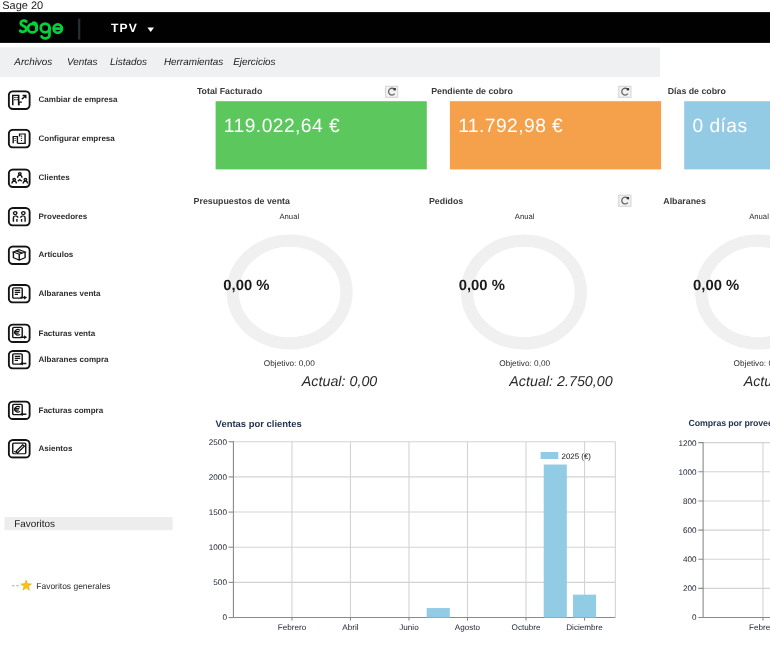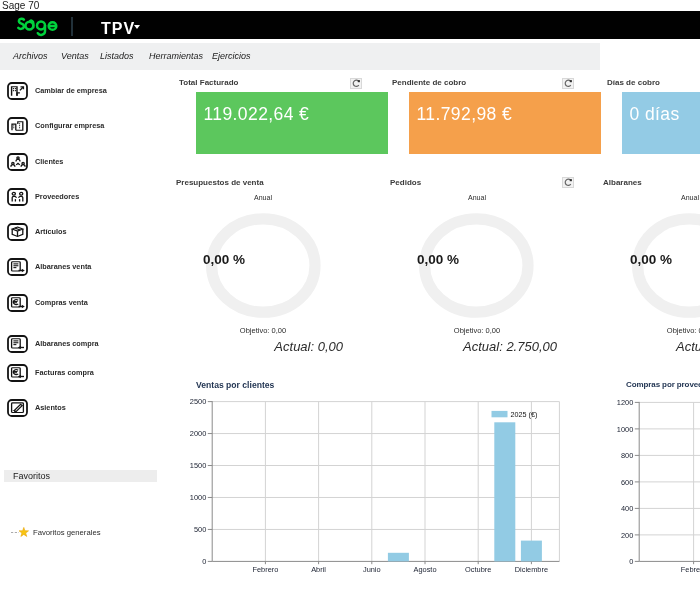--- a/index.html
+++ b/index.html
@@ -2,21 +2,21 @@
 <html><head>
 <meta charset="utf-8">
 <style>
 * { margin:0; padding:0; box-sizing:border-box; }
 html,body { width:700px; height:589px; background:#fff; overflow:hidden;
   font-family:"Liberation Sans", sans-serif; }
 .abs { position:absolute; }
 #titlebar { position:absolute; left:2px; top:0px; font-size:10px; color:#1a1a1a; }
 #blackbar { position:absolute; left:0; top:10.5px; width:700px; height:28.5px; background:#010101; }
 #sep { position:absolute; left:71px; top:17px; width:2px; height:19px; background:#22313a; }
-#tpv { position:absolute; left:101px; top:20px; font-size:16px; font-weight:bold; color:#fff; letter-spacing:1px; }
+#tpv { position:absolute; left:101px; top:20px; font-size:11px; font-weight:bold; color:#fff; letter-spacing:1px; }
 #tri { position:absolute; left:134px; top:25px; width:0; height:0; border-left:3.5px solid transparent; border-right:3.5px solid transparent; border-top:4.5px solid #fff; }
 #menubar { position:absolute; left:0; top:42.5px; width:600px; height:27px; background:#eff0f1;font-style:italic; }
 .mi { position:absolute; top:8px; font-size:9px; color:#1a1a1a; }
 
 .sitem { position:absolute; left:7px; width:165px; height:21px; }
 .sitem svg { position:absolute; left:0; top:0; }
 .slbl { position:absolute; left:28px; top:4px; font-size:7.3px; font-weight:bold; color:#2b2b2b; white-space:nowrap; }
 #favhdr { position:absolute; left:4px; top:470px; width:153px; height:12px; background:#ededed; font-size:9px; color:#1a1a1a; padding-left:9px; line-height:12px; }
 #favrow { position:absolute; left:8px; top:483px; width:165px; height:12px; font-size:7.7px; color:#2b2b2b; white-space:nowrap;margin-top:44px; }
 
@@ -26,21 +26,21 @@
 
 .dtitle { position:absolute; top:178px; font-size:8px; font-weight:bold; color:#3b3b3b; white-space:nowrap; }
 .anual { position:absolute; top:194px; width:60px; text-align:center; font-size:7px; color:#2b2b2b; }
 .dpct { position:absolute; top:251.5px; width:120px; text-align:left; font-size:13.5px; font-weight:bold; color:#1a1a1a; }
 .dobj { position:absolute; top:325.5px; width:160px; text-align:center; font-size:7.5px; color:#2b2b2b; }
 .dact { position:absolute; top:338.5px; width:160px; text-align:right; font-size:13px; color:#2b2b2b;font-style:italic; }
 .ctitle { position:absolute; top:380px; font-size:8.6px; font-weight:bold; color:#1f3250; white-space:nowrap;margin-left:20px; }
 </style>
 </head>
 <body>
-<div id="titlebar">Sage 70</div>
+<div id="titlebar">Sage 20</div>
 <div id="blackbar">
   <svg style="position:absolute;left:16px;top:5.5px" width="46" height="26" viewBox="0 0 46 26">
     <g fill="none" stroke="#00d23c" stroke-width="2.5" stroke-linecap="round">
       <path d="M7.9 3.6 C6.6 2.2 3.6 2.4 3.0 4.4 C2.5 6.2 4.2 7.2 5.4 7.6 C6.9 8.1 8.3 9.2 7.8 11.1 C7.3 13.1 3.8 13.5 2.3 11.9"></path>
       <circle cx="13.4" cy="9.6" r="3.9"></circle>
       <path d="M17.3 11.2 L17.3 7.2 C17.3 5.0 15.4 4.3 14.2 4.8"></path>
       <circle cx="25.0" cy="9.4" r="4.0"></circle>
       <path d="M29.0 9.4 L29.0 15.3 C29.0 19.2 23.4 20.2 21.8 17.2"></path>
       <circle cx="36.5" cy="10.0" r="3.8"></circle>
       <path d="M33.5 10.0 L39.6 10.0"></path>
@@ -155,23 +155,23 @@
 <g transform="matrix(1,0,0,0.845,0,0.155)">
 
 <rect x="4.6" y="4.2" width="8.6" height="11" rx="1" fill="none" stroke="#131313" stroke-width="1.3"></rect>
 <path d="M11.2 7.2 A 2.9 2.9 0 1 0 11.2 11.6" fill="none" stroke="#131313" stroke-width="1.3"></path>
 <line x1="6.6" y1="8.6" x2="10.6" y2="8.6" fill="none" stroke="#131313" stroke-width="1.3"></line>
 <line x1="6.6" y1="10.2" x2="10" y2="10.2" fill="none" stroke="#131313" stroke-width="1.3"></line>
 <line x1="11.5" y1="14.6" x2="15.4" y2="14.6" stroke="#131313" stroke-width="1.6"></line>
         <path d="M14.8 12.6 L17.8 14.6 L14.8 16.6 Z" fill="#131313"></path>
       </g>
     </svg>
-<span class="slbl">Compras venta</span>
-  </div>
-<div class="sitem" style="top:335px">
+<span class="slbl">Facturas venta</span>
+  </div>
+<div class="sitem" style="top:318px">
 <svg width="21" height="18" viewBox="0 0 21 18">
 <rect x="1" y="1" width="19" height="16" rx="3.8" fill="none" stroke="#131313" stroke-width="1.8"></rect>
 <g transform="matrix(1,0,0,0.845,0,0.155)">
 
 <rect x="4.6" y="4.2" width="8.6" height="11" rx="1" fill="none" stroke="#131313" stroke-width="1.3"></rect>
 <line x1="6.4" y1="6.8" x2="11.4" y2="6.8" fill="none" stroke="#131313" stroke-width="1.3"></line>
 <line x1="6.4" y1="9" x2="11.4" y2="9" fill="none" stroke="#131313" stroke-width="1.3"></line>
 <line x1="6.4" y1="11.2" x2="9.4" y2="11.2" fill="none" stroke="#131313" stroke-width="1.3"></line>
 <line x1="13.2" y1="14.6" x2="17" y2="14.6" stroke="#131313" stroke-width="1.6"></line>
         <path d="M13.8 12.6 L10.8 14.6 L13.8 16.6 Z" fill="#131313"></path>

